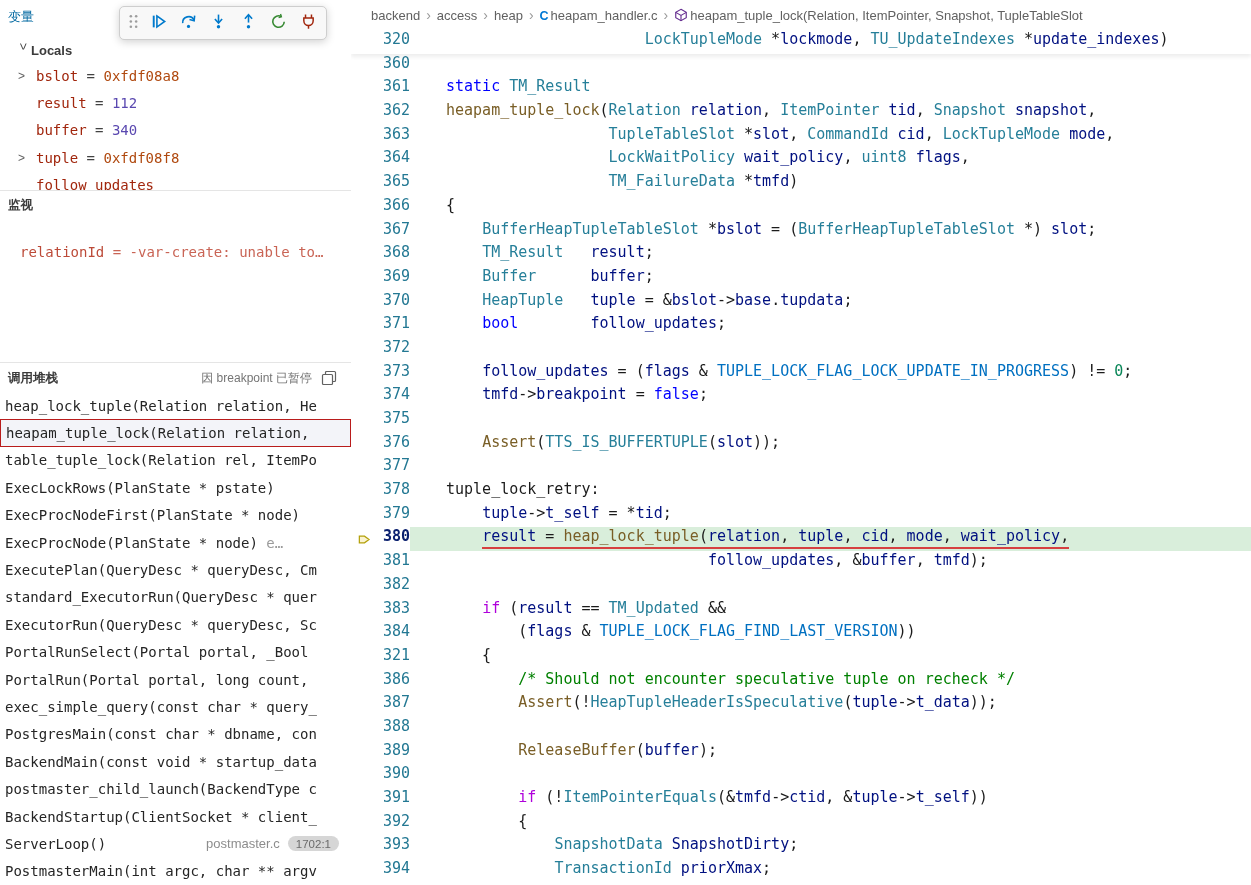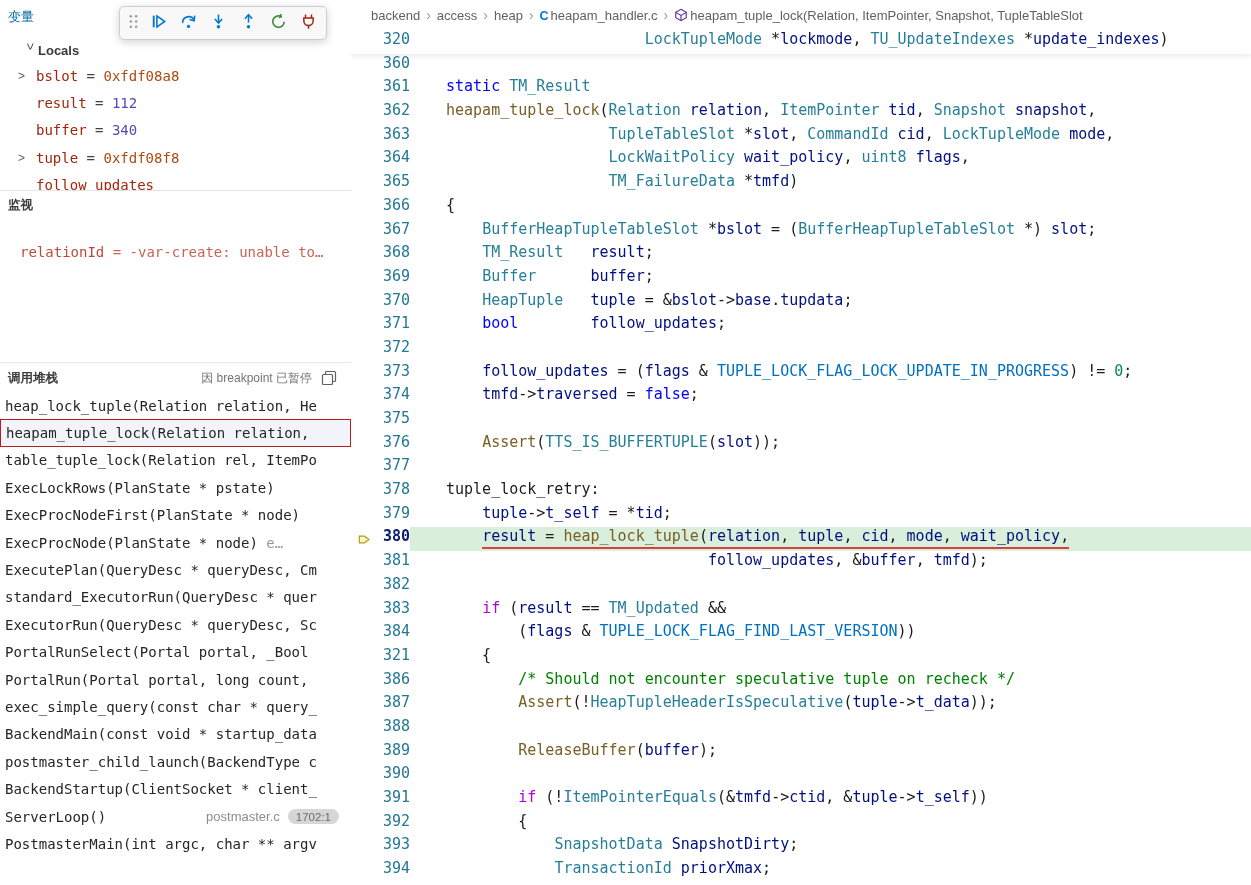--- a/index.html
+++ b/index.html
@@ -2,21 +2,21 @@
 <html><head>
 <meta charset="utf-8">
 <style>
   html,body{margin:0;padding:0;}
   body{width:1251px;height:885px;overflow:hidden;background:#fff;font-family:"Liberation Sans",sans-serif;position:relative;}
   .app{position:absolute;inset:0;}
 
   
   .sidebar{position:absolute;left:0;top:0;width:351px;height:885px;background:#fff;border-right:1px solid #dcdcdc;overflow:hidden;}
   .pane-title{position:absolute;top:8px;left:8px;font-size:13px;color:#0369a1;}
-  .locals-row{position:absolute;top:38px;left:16px;right:0;height:24px;display:flex;align-items:center;padding-left:7px;cursor:pointer;}
+  .locals-row{position:absolute;top:38px;left:9px;right:0;height:24px;display:flex;align-items:center;padding-left:7px;cursor:pointer;}
   .locals-row .chev{font:12px "Liberation Sans",sans-serif;color:#424242;transform:rotate(90deg);width:14px;display:inline-block;}
   .scope-label{font-size:13px;font-weight:bold;color:#3b3b3b;margin-left:1px;}
   .var-area{position:absolute;top:62px;left:0;right:0;height:128px;overflow:hidden;}
   .var-row{height:27.4px;display:flex;align-items:center;padding-left:18px;font:14px "DejaVu Sans Mono",monospace;white-space:pre;cursor:pointer;}
   .var-chev{width:18px;color:#616161;font:12px "Liberation Sans",sans-serif;display:inline-block;}
   .var-name{color:#a1260d;}
   .var-eq{color:#424242;}
   .var-val.hex{color:#b0490f;}
   .var-val.num{color:#5a48b0;}
   .section-head{position:absolute;left:0;right:0;height:28px;border-top:1px solid #e5e5e5;display:flex;align-items:center;padding:0 14px 0 8px;font-size:12.5px;font-weight:bold;color:#3b3b3b;background:#fff;}
@@ -157,20 +157,21 @@
         <div class="cs-row"><span class="cs-label">table_tuple_lock(Relation rel, ItemPo</span></div>
         <div class="cs-row"><span class="cs-label">ExecLockRows(PlanState * pstate)</span></div>
         <div class="cs-row"><span class="cs-label">ExecProcNodeFirst(PlanState * node)</span></div>
         <div class="cs-row"><span class="cs-label">ExecProcNode(PlanState * node)</span><span class="cs-suffix"> e…</span></div>
         <div class="cs-row"><span class="cs-label">ExecutePlan(QueryDesc * queryDesc, Cm</span></div>
         <div class="cs-row"><span class="cs-label">standard_ExecutorRun(QueryDesc * quer</span></div>
         <div class="cs-row"><span class="cs-label">ExecutorRun(QueryDesc * queryDesc, Sc</span></div>
         <div class="cs-row"><span class="cs-label">PortalRunSelect(Portal portal, _Bool</span></div>
         <div class="cs-row"><span class="cs-label">PortalRun(Portal portal, long count,</span></div>
         <div class="cs-row"><span class="cs-label">exec_simple_query(const char * query_</span></div>
+        <div class="cs-row"><span class="cs-label">PostgresMain(const char * dbname, con</span></div>
         <div class="cs-row"><span class="cs-label">BackendMain(const void * startup_data</span></div>
         <div class="cs-row"><span class="cs-label">postmaster_child_launch(BackendType c</span></div>
         <div class="cs-row"><span class="cs-label">BackendStartup(ClientSocket * client_</span></div>
         <div class="cs-row"><span class="cs-label">ServerLoop()</span><span class="cs-file">postmaster.c</span><span class="cs-badge">1702:1</span></div>
         <div class="cs-row"><span class="cs-label">PostmasterMain(int argc, char ** argv</span></div>
       </div>
   </aside>
 
   <main class="editor">
     <div class="breadcrumb" id="breadcrumb">
@@ -200,21 +201,21 @@
         <div class="cl"><span class="margin"></span><span class="ln">364</span><span class="ct"><span class="tok-pl">                  </span><span class="tok-type">LockWaitPolicy</span><span class="tok-pl"> </span><span class="tok-var">wait_policy</span><span class="tok-pl">, </span><span class="tok-type">uint8</span><span class="tok-pl"> </span><span class="tok-var">flags</span><span class="tok-pl">,</span></span></div>
         <div class="cl"><span class="margin"></span><span class="ln">365</span><span class="ct"><span class="tok-pl">                  </span><span class="tok-type">TM_FailureData</span><span class="tok-pl"> *</span><span class="tok-var">tmfd</span><span class="tok-pl">)</span></span></div>
         <div class="cl"><span class="margin"></span><span class="ln">366</span><span class="ct"><span class="tok-pl">{</span></span></div>
         <div class="cl"><span class="margin"></span><span class="ln">367</span><span class="ct"><span class="tok-pl">    </span><span class="tok-type">BufferHeapTupleTableSlot</span><span class="tok-pl"> *</span><span class="tok-var">bslot</span><span class="tok-pl"> = (</span><span class="tok-type">BufferHeapTupleTableSlot</span><span class="tok-pl"> *) </span><span class="tok-var">slot</span><span class="tok-pl">;</span></span></div>
         <div class="cl"><span class="margin"></span><span class="ln">368</span><span class="ct"><span class="tok-pl">    </span><span class="tok-type">TM_Result</span><span class="tok-pl">   </span><span class="tok-var">result</span><span class="tok-pl">;</span></span></div>
         <div class="cl"><span class="margin"></span><span class="ln">369</span><span class="ct"><span class="tok-pl">    </span><span class="tok-type">Buffer</span><span class="tok-pl">      </span><span class="tok-var">buffer</span><span class="tok-pl">;</span></span></div>
         <div class="cl"><span class="margin"></span><span class="ln">370</span><span class="ct"><span class="tok-pl">    </span><span class="tok-type">HeapTuple</span><span class="tok-pl">   </span><span class="tok-var">tuple</span><span class="tok-pl"> = &amp;</span><span class="tok-var">bslot</span><span class="tok-pl">-&gt;</span><span class="tok-var">base</span><span class="tok-pl">.</span><span class="tok-var">tupdata</span><span class="tok-pl">;</span></span></div>
         <div class="cl"><span class="margin"></span><span class="ln">371</span><span class="ct"><span class="tok-pl">    </span><span class="tok-kw">bool</span><span class="tok-pl">        </span><span class="tok-var">follow_updates</span><span class="tok-pl">;</span></span></div>
         <div class="cl"><span class="margin"></span><span class="ln">372</span><span class="ct"></span></div>
         <div class="cl"><span class="margin"></span><span class="ln">373</span><span class="ct"><span class="tok-pl">    </span><span class="tok-var">follow_updates</span><span class="tok-pl"> = (</span><span class="tok-var">flags</span><span class="tok-pl"> &amp; </span><span class="tok-const">TUPLE_LOCK_FLAG_LOCK_UPDATE_IN_PROGRESS</span><span class="tok-pl">) != </span><span class="tok-num">0</span><span class="tok-pl">;</span></span></div>
-        <div class="cl"><span class="margin"></span><span class="ln">374</span><span class="ct"><span class="tok-pl">    </span><span class="tok-var">tmfd</span><span class="tok-pl">-&gt;</span><span class="tok-var">traversed</span><span class="tok-pl"> = </span><span class="tok-kw">false</span><span class="tok-pl">;</span></span></div>
+        <div class="cl"><span class="margin"></span><span class="ln">374</span><span class="ct"><span class="tok-pl">    </span><span class="tok-var">tmfd</span><span class="tok-pl">-&gt;</span><span class="tok-var">breakpoint</span><span class="tok-pl"> = </span><span class="tok-kw">false</span><span class="tok-pl">;</span></span></div>
         <div class="cl"><span class="margin"></span><span class="ln">375</span><span class="ct"></span></div>
         <div class="cl"><span class="margin"></span><span class="ln">376</span><span class="ct"><span class="tok-pl">    </span><span class="tok-fn">Assert</span><span class="tok-pl">(</span><span class="tok-type">TTS_IS_BUFFERTUPLE</span><span class="tok-pl">(</span><span class="tok-var">slot</span><span class="tok-pl">));</span></span></div>
         <div class="cl"><span class="margin"></span><span class="ln">377</span><span class="ct"></span></div>
         <div class="cl"><span class="margin"></span><span class="ln">378</span><span class="ct"><span class="tok-pl">tuple_lock_retry:</span></span></div>
         <div class="cl"><span class="margin"></span><span class="ln">379</span><span class="ct"><span class="tok-pl">    </span><span class="tok-var">tuple</span><span class="tok-pl">-&gt;</span><span class="tok-var">t_self</span><span class="tok-pl"> = *</span><span class="tok-var">tid</span><span class="tok-pl">;</span></span></div>
         <div class="cl cur"><span class="margin"><svg viewBox="0 0 16 16" width="15" height="15">
               <path d="M2.5 4.5 H8 L12.8 8 L8 11.5 H2.5 Z" fill="#fbf3cf" stroke="#b3a009" stroke-width="1.3"></path>
             </svg></span><span class="ln">380</span><span class="ct"><span class="tok-pl">    </span><span class="squiggle"><span class="tok-var">result</span><span class="tok-pl"> = </span><span class="tok-fn">heap_lock_tuple</span><span class="tok-pl">(</span><span class="tok-var">relation</span><span class="tok-pl">, </span><span class="tok-var">tuple</span><span class="tok-pl">, </span><span class="tok-var">cid</span><span class="tok-pl">, </span><span class="tok-var">mode</span><span class="tok-pl">, </span><span class="tok-var">wait_policy</span><span class="tok-pl">,</span></span></span></div>
         <div class="cl"><span class="margin"></span><span class="ln">381</span><span class="ct"><span class="tok-pl">                             </span><span class="tok-var">follow_updates</span><span class="tok-pl">, &amp;</span><span class="tok-var">buffer</span><span class="tok-pl">, </span><span class="tok-var">tmfd</span><span class="tok-pl">);</span></span></div>
         <div class="cl"><span class="margin"></span><span class="ln">382</span><span class="ct"></span></div>

